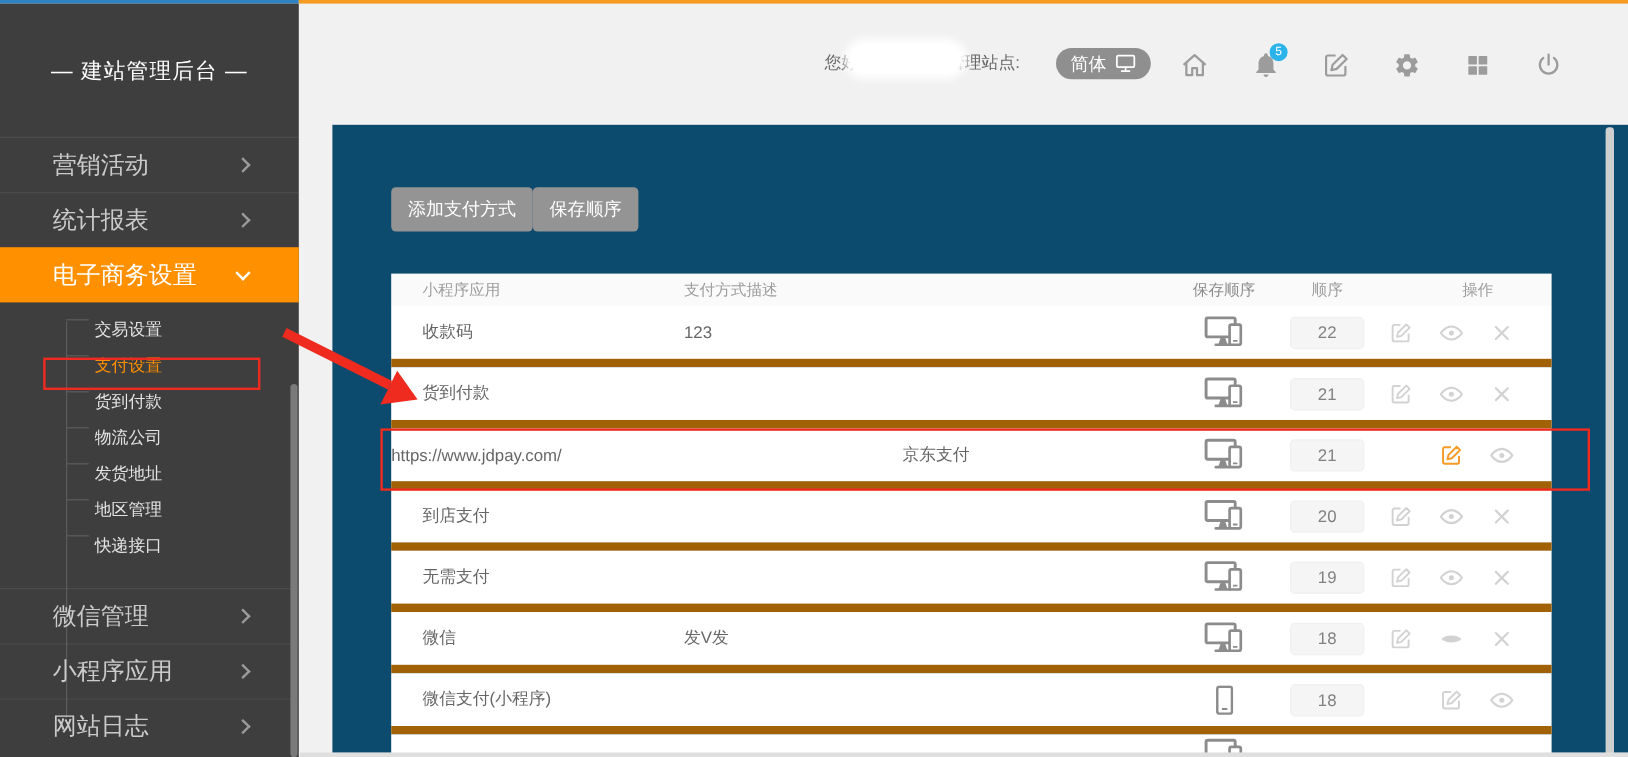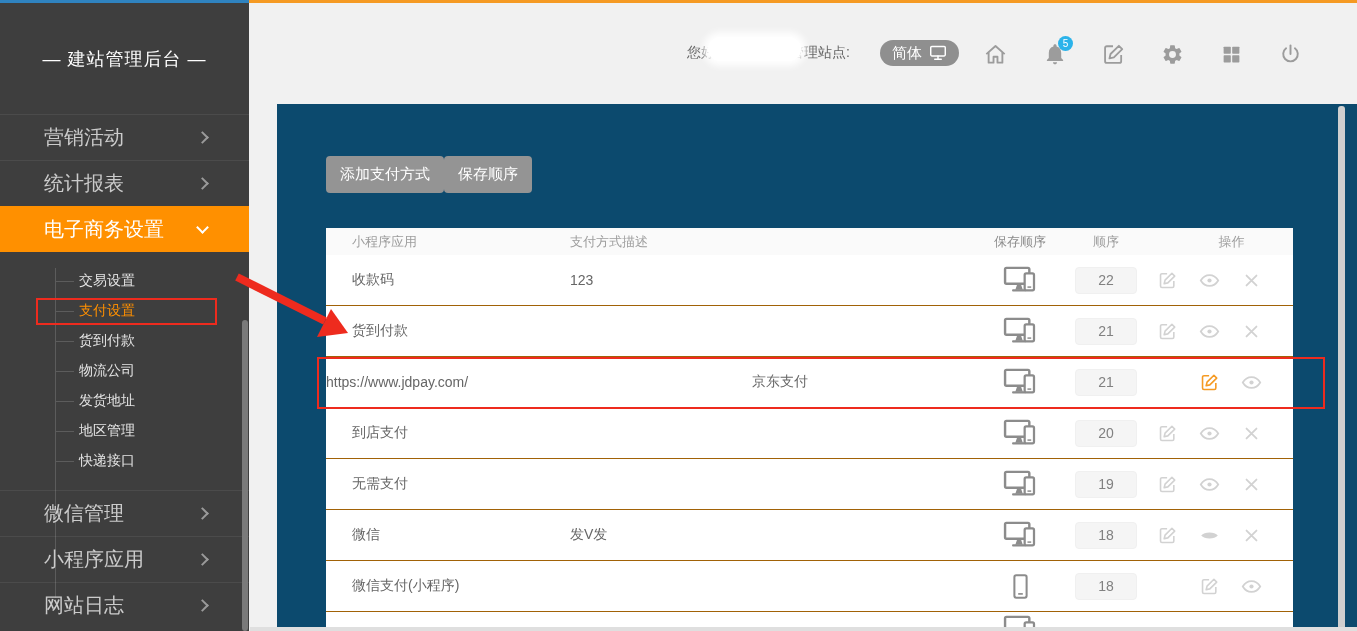--- a/index.html
+++ b/index.html
@@ -16,21 +16,21 @@
   .sb-title { height:111px; display:flex; align-items:center; justify-content:center;
               color:#ffffff; font-size:18px; letter-spacing:1px; }
   .sb-item { height:46px; display:flex; align-items:center; padding-left:44px; position:relative;
              color:#cbcbcb; font-size:20px; cursor:pointer; border-top:1px solid rgba(255,255,255,.07); }
   .sb-item.active { background:#ff9000; color:#ffffff; border-top-color:transparent; }
   .chev { position:absolute; right:42px; width:9px; height:9px; border-top:2px solid #9a9a9a;
           border-right:2px solid #9a9a9a; transform:rotate(45deg); }
   .sb-item.active .chev { border-color:#ffffff; transform:rotate(135deg); margin-top:-4px; }
   .submenu { position:relative; padding:14px 0; }
   .submenu .tree-v { position:absolute; left:55px; top:16px; width:1px; height:330px; background:#5c5c5c; }
-  .sub-item { height:30px; display:flex; align-items:center; padding-left:79px; position:relative;
+  .sub-item { height:30px; display:flex; align-items:flex-start; padding-left:79px; position:relative;
               color:#e4e4e4; font-size:14px; cursor:pointer; }
   .sub-item .tick { position:absolute; left:55px; width:19px; height:1px; background:#5c5c5c; }
   .sub-item.current { color:#ff9000; }
   .sb-scroll { position:absolute; right:1px; top:317px; width:6px; bottom:0; background:#7a7a7a; border-radius:3px; }
 
   
   .topbar { position:absolute; left:249px; top:3px; right:0; height:101px; }
   .greeting { position:absolute; left:438px; top:41px; font-size:14px; color:#666; }
   .redact { position:absolute; left:459px; top:34px; width:93px; height:24px; background:#fff;
             border-radius:12px; box-shadow:0 0 7px 5px rgba(255,255,255,.95); z-index:2; }
@@ -45,21 +45,21 @@
 
   
   .card { position:absolute; left:277px; top:104px; width:1140px; bottom:0; background:#0c4a6e; }
   .btn { position:absolute; top:52px; height:37px; background:#949494; color:#ffffff; border:none;
          border-radius:4px; font-size:15px; font-family:inherit; padding:0 14px; cursor:pointer; }
   .btn-add { left:49px; }
   .btn-save { left:167px; }
 
   .ptable { position:absolute; left:49px; top:124px; width:967px; }
   .t-head { display:flex; height:27px; background:#fafafa; color:#9d9d9d; font-size:13px; align-items:center; }
-  .t-row  { display:flex; height:51px; align-items:center; border-bottom:1px solid #a16207;
+  .t-row  { display:flex; height:51px; align-items:center; border-bottom:7px solid #a16207;
             color:#666; font-size:14px; background:#fff; }
   .t-row.partial { height:19px; overflow:hidden; border-bottom:none; align-items:flex-start; }
   .t-row.partial .cell { padding-top:3px; }
   .cell { display:flex; align-items:center; }
   .c-name  { width:244px; padding-left:26px; }
   .c-desc  { flex:1; }
   .c-sites { width:100px; justify-content:center; color:#8c8c8c; }
   .c-order { width:72px; justify-content:center; }
   .c-ops   { width:151px; padding-left:4px; }
   .h-ops   { justify-content:center; padding-left:28px; }

